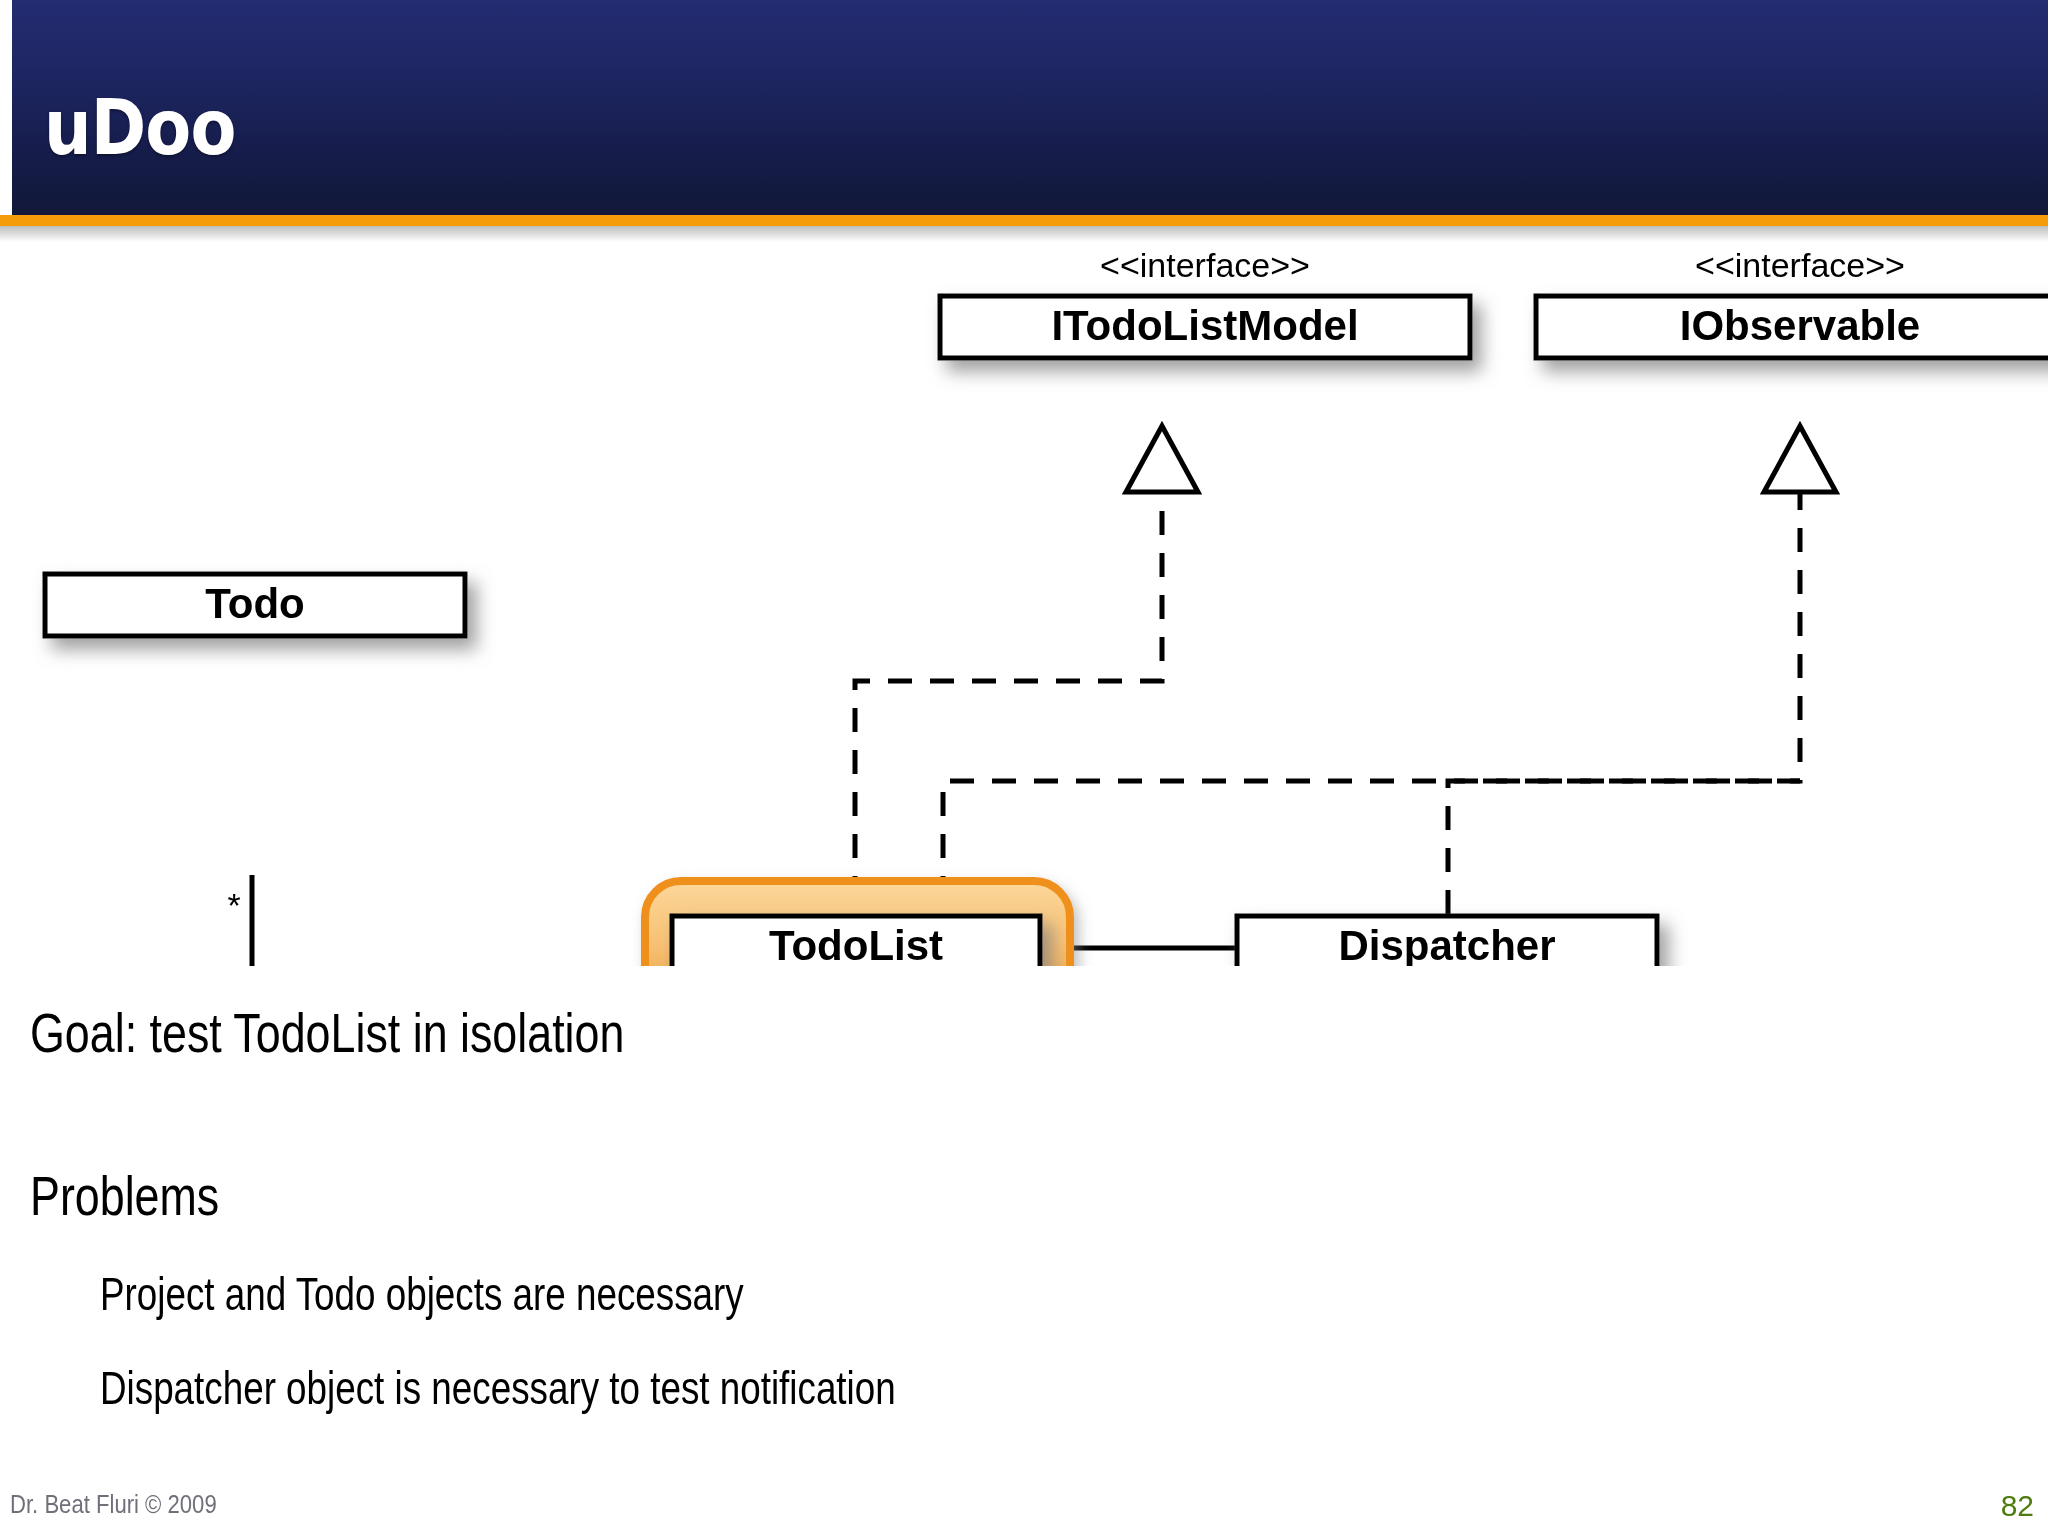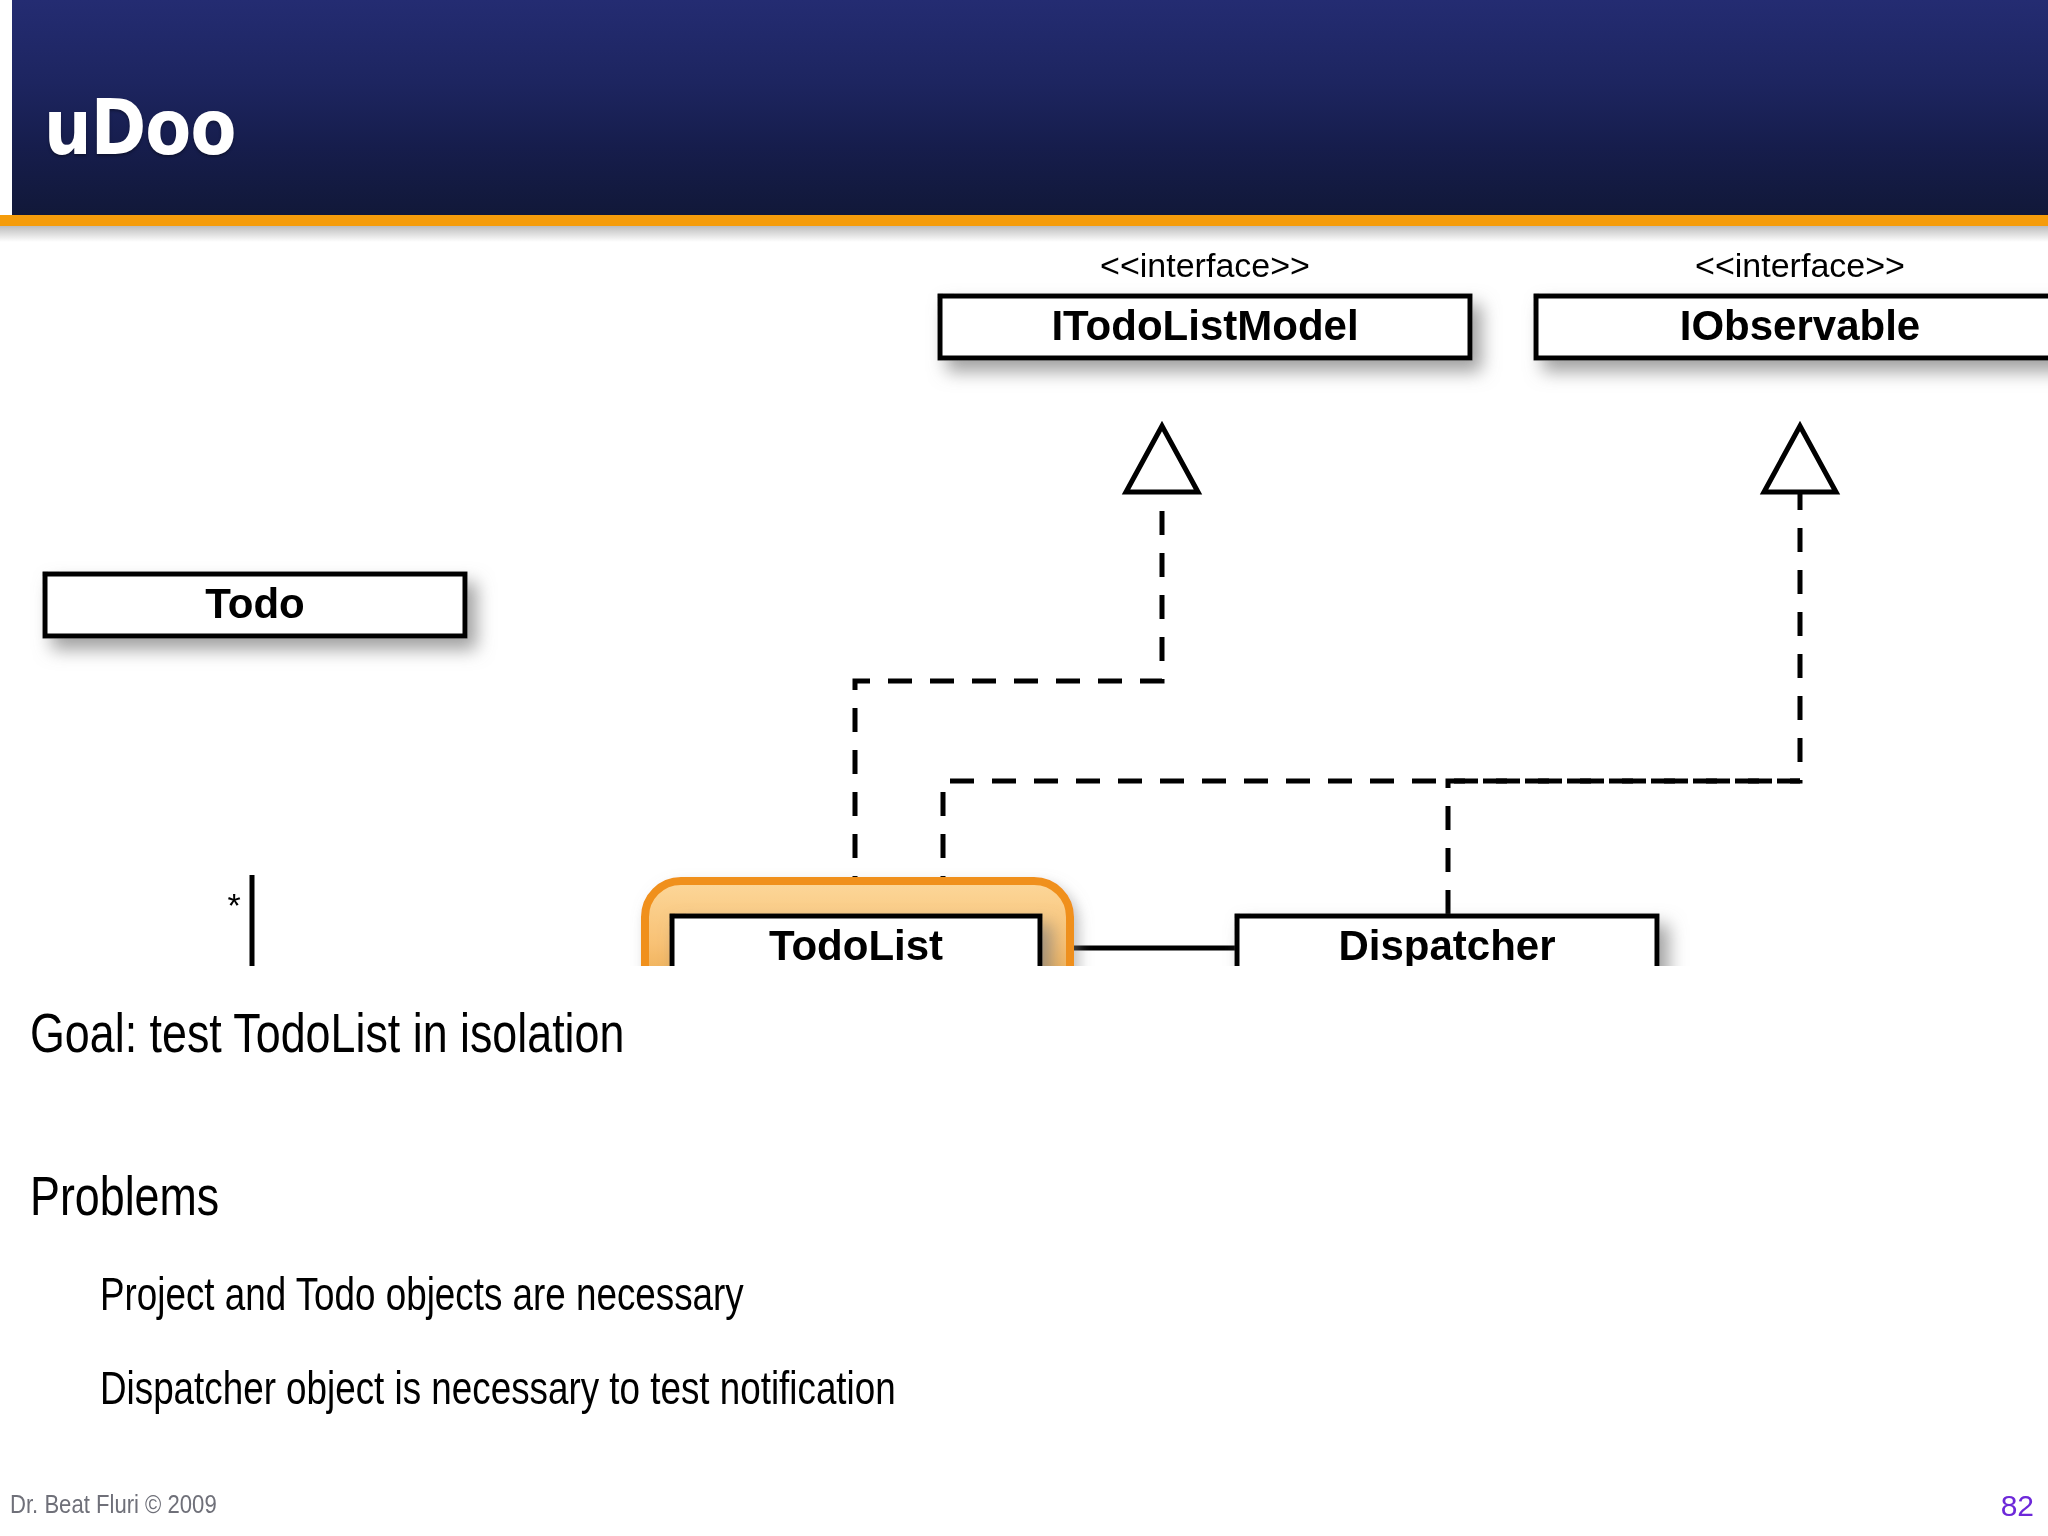--- a/index.html
+++ b/index.html
@@ -160,21 +160,21 @@
     transform: scaleX(0.85);
     transform-origin: left top;
     white-space: nowrap;
   }
   #footer-page {
     position: absolute;
     right: 14px;
     top: 1489px;
     font-family: "Liberation Sans", "DejaVu Sans", sans-serif;
     font-size: 30px;
-    color: #6d28d9;
+    color: #4d7c0f;
     white-space: nowrap;
   }
 </style>
 </head>
 <body>
 
 <div id="header">
   <div id="header-title">uDoo</div>
 </div>
 <div id="header-rule"></div>

